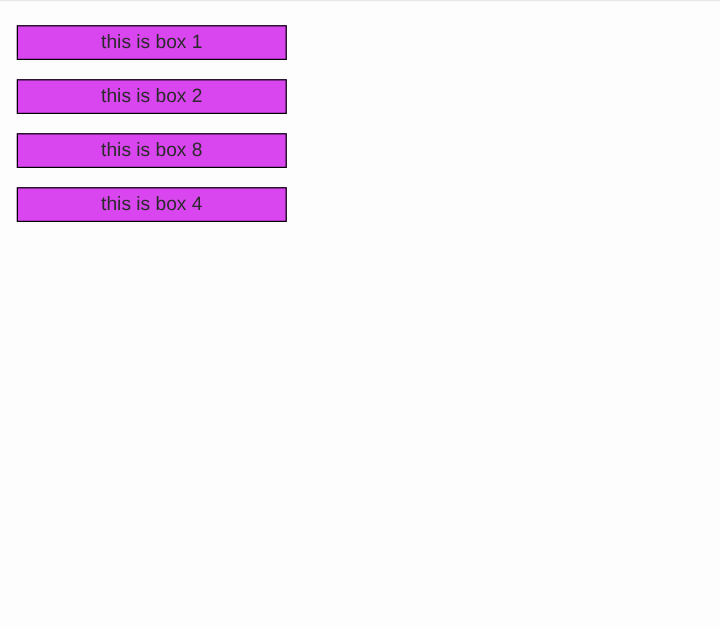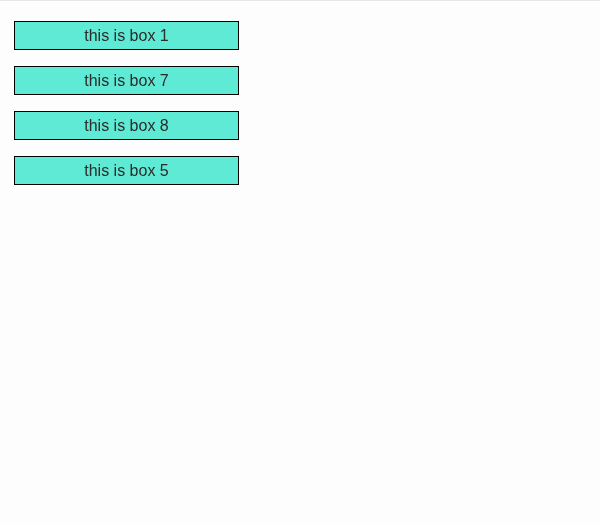--- a/index.html
+++ b/index.html
@@ -18,37 +18,37 @@
     }
     .box-container {
       display: flex;
       flex-direction: column;
       gap: 16px;
     }
     .box {
       width: 225px;
       height: 29px;
       border: 1.5px solid #000;
-      background: #5eead4;
+      background: #d946ef;
       display: flex;
       align-items: center;
       justify-content: center;
       font-size: 16px;
       color: #2b2b2b;
     }
   </style>
 </head>
 <body>
 
 <div class="box-container">
   <div class="box">
     <span>this is box 1</span>
   </div>
   <div class="box">
-    <span>this is box 7</span>
+    <span>this is box 2</span>
   </div>
   <div class="box">
     <span>this is box 8</span>
   </div>
   <div class="box">
-    <span>this is box 5</span>
+    <span>this is box 4</span>
   </div>
 </div>
 
 </body></html>

